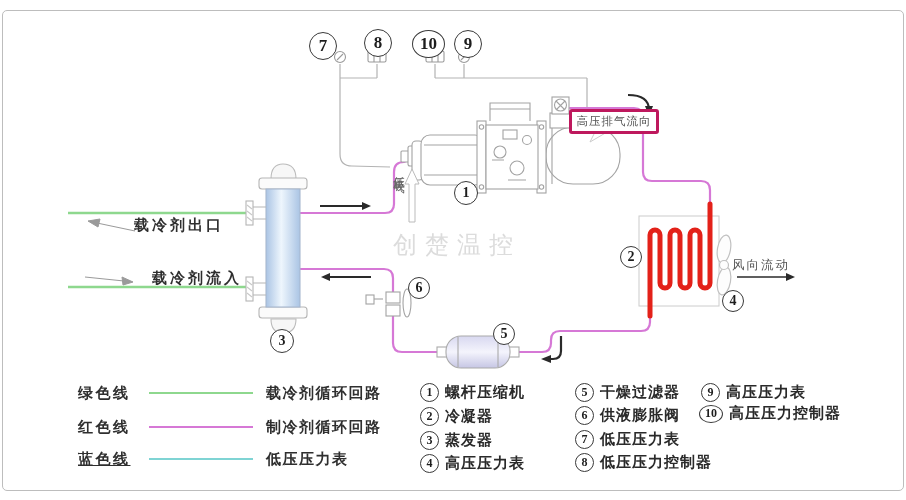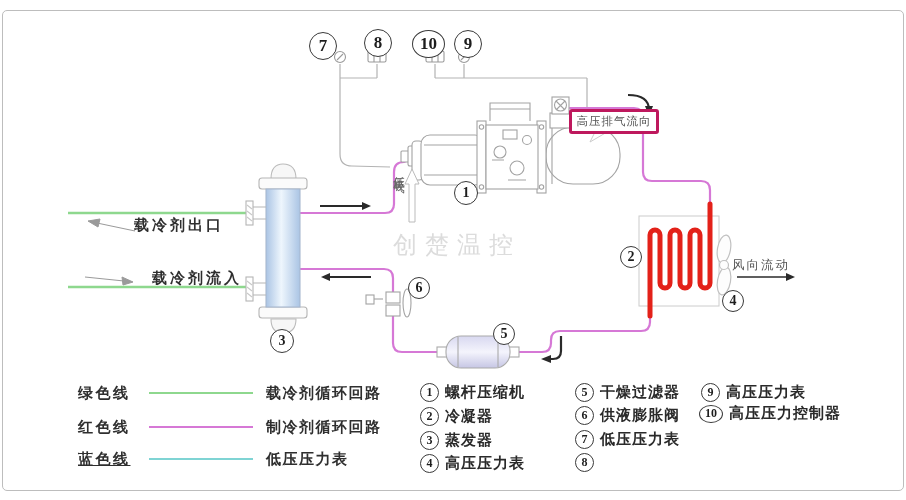--- a/index.html
+++ b/index.html
@@ -235,20 +235,21 @@
 <div class="comp-row" style="left:575px;top:406px;">
   <span class="circ">6</span>
   <span class="t">供液膨胀阀</span>
 </div>
 <div class="comp-row" style="left:575px;top:430px;">
   <span class="circ">7</span>
   <span class="t">低压压力表</span>
 </div>
 <div class="comp-row" style="left:575px;top:453px;">
   <span class="circ">8</span>
+  <span class="t">低压压力控制器</span>
 </div>
 
 <div class="comp-row" style="left:701px;top:383px;">
   <span class="circ">9</span>
   <span class="t">高压压力表</span>
 </div>
 <div class="comp-row" style="left:699px;top:404px;">
   <span class="circ wide">10</span>
   <span class="t">高压压力控制器</span>
 </div>

